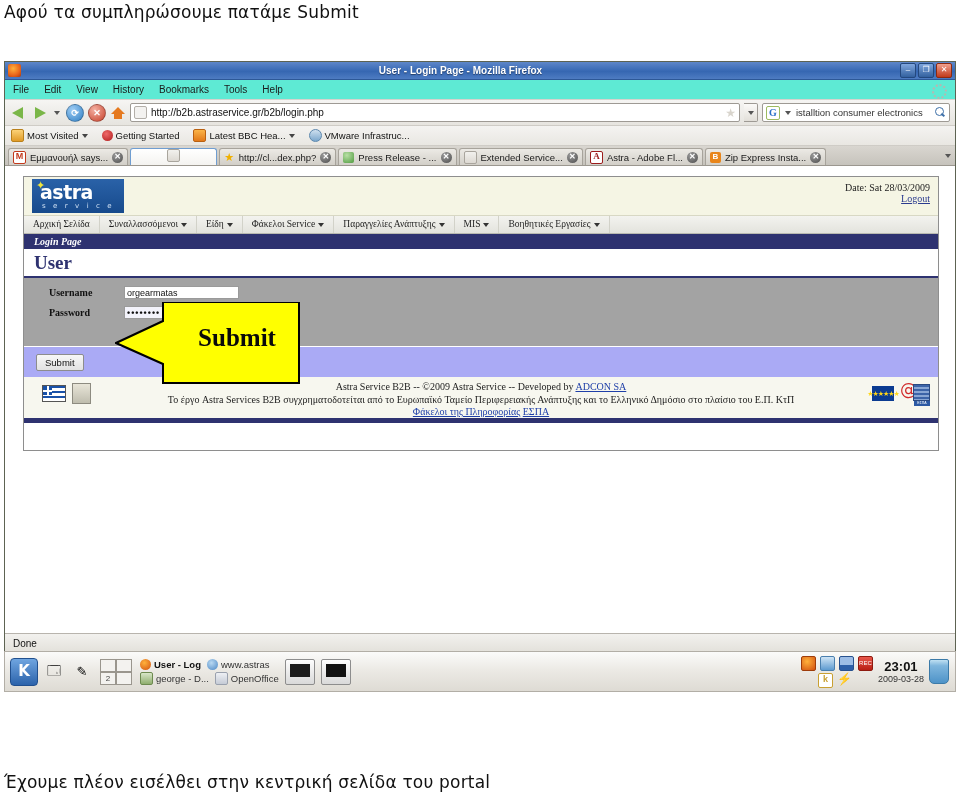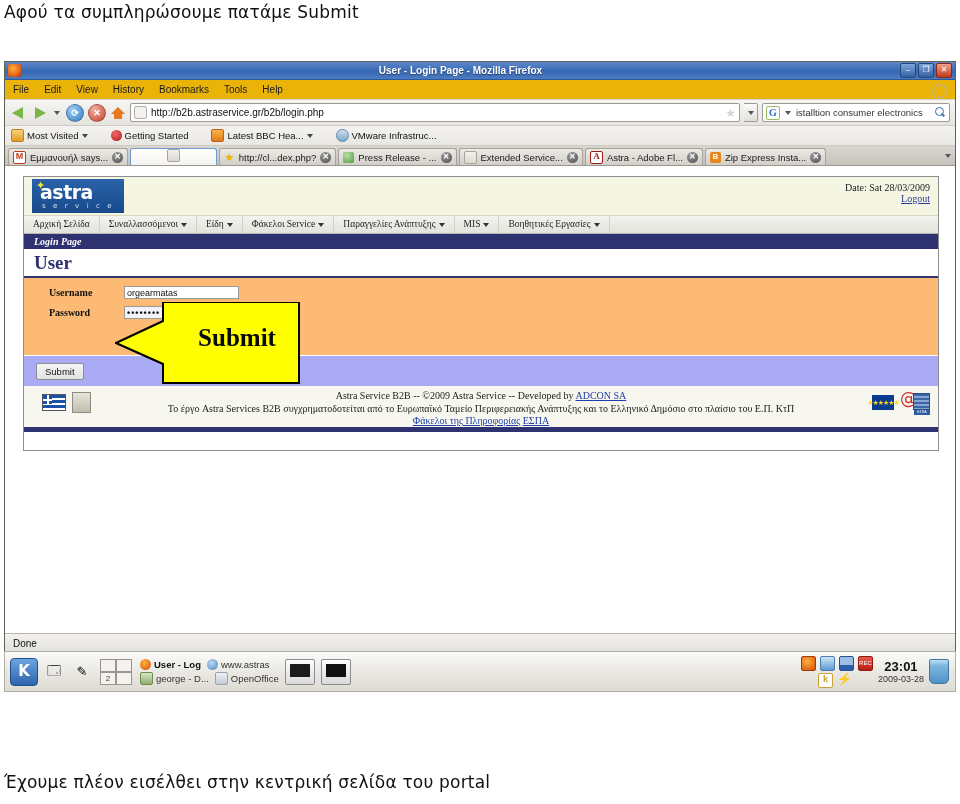--- a/index.html
+++ b/index.html
@@ -58,21 +58,21 @@
   .winbtns { display:flex; gap:2px; margin-right:3px; flex:0 0 auto; }
   .winbtn {
     width: 14px; height: 13px; border-radius: 2px;
     border: 1px solid #24487e;
     background: linear-gradient(to bottom,#7fa6dd,#33619f);
     color:#fff; font-size:8px; line-height:11px; text-align:center;
   }
   .winbtn.close { background: linear-gradient(to bottom,#f0a08d,#c23a1c); border-color:#8c2a11; }
 
   #ff-menubar {
-    height: 19px; background: #eab308;
+    height: 19px; background: #5eead4;
     border-bottom: 1px solid #d6d3cd;
     display:flex; align-items:center; padding-left: 8px; gap: 15px;
     position: relative;
   }
   .ff-menu-item {
     font-size: 10px; color:#1a1a1a; font-family:"Liberation Sans",sans-serif;
     cursor: default; white-space: nowrap;
   }
   #ff-throbber {
     position:absolute; right:8px; top:4px; width:11px; height:11px;
@@ -153,21 +153,21 @@
   .magnifier::before{
     content:'';position:absolute;left:0;top:0;width:7px;height:7px;border:1.5px solid #3d6fa8;border-radius:50%;
   }
   .magnifier::after{
     content:'';position:absolute;left:6px;top:7px;width:4px;height:1.5px;background:#3d6fa8;transform:rotate(40deg);
   }
 
   #ff-bookmarks {
     height: 19px; background: linear-gradient(to bottom,#f4f3f1,#e9e7e2);
     border-bottom:1px solid #cfccc6;
-    display:flex;align-items:center;padding-left:6px;gap:23px;
+    display:flex;align-items:center;padding-left:6px;gap:14px;
   }
   .bm {
     display:flex;align-items:center;gap:3px;font-size:9.5px;color:#111;white-space:nowrap;
   }
   .bm .ico { width:11px;height:11px;border-radius:2px;flex:0 0 auto; }
   .ico.folder { background:linear-gradient(to bottom,#fcd277,#e09b27); border:1px solid #b9801b; }
   .ico.red    { background:radial-gradient(circle at 40% 35%,#ef6b6b,#b01919); border-radius:50%; }
   .ico.rss    { background:linear-gradient(to bottom,#fbb448,#e2791a); border:1px solid #b96112; }
   .ico.vm     { background:linear-gradient(to bottom,#cfe0ef,#7ba7cd); border:1px solid #5c87ad; border-radius:50%; }
   .bmcaret { width:0;height:0;border-left:3px solid transparent;border-right:3px solid transparent;border-top:4px solid #444; }
@@ -253,21 +253,21 @@
   #login-title {
     height:15px;background:#2e3270;color:#fff;
     font-family:"Liberation Serif",serif;font-style:italic;font-weight:bold;
     font-size:10px;line-height:15px;padding-left:10px;
   }
   #user-heading {
     height:27px;background:#ffffff;border-bottom:2px solid #2e3270;
     font-family:"Liberation Serif",serif;font-weight:bold;font-size:19px;color:#2e3270;
     padding-left:10px;line-height:27px;
   }
-  #form-area { position:relative; background:#fdba74; height:77px; }
+  #form-area { position:relative; background:#a3a3a3; height:68px; }
   .form-row { position:absolute; display:flex; align-items:center; }
   .form-label {
     width:100px; font-family:"Liberation Serif",serif; font-weight:bold; font-size:10px; color:#111;
     padding-left:25px; box-sizing:border-box;
   }
   .form-input {
     width:115px;height:13px;background:#fff;border:1px solid #9a9a9a;
     font-size:9px;color:#111;padding:0 2px;line-height:13px;box-sizing:border-box;
     font-family:"Liberation Sans",sans-serif; overflow:hidden; white-space:nowrap;
   }

